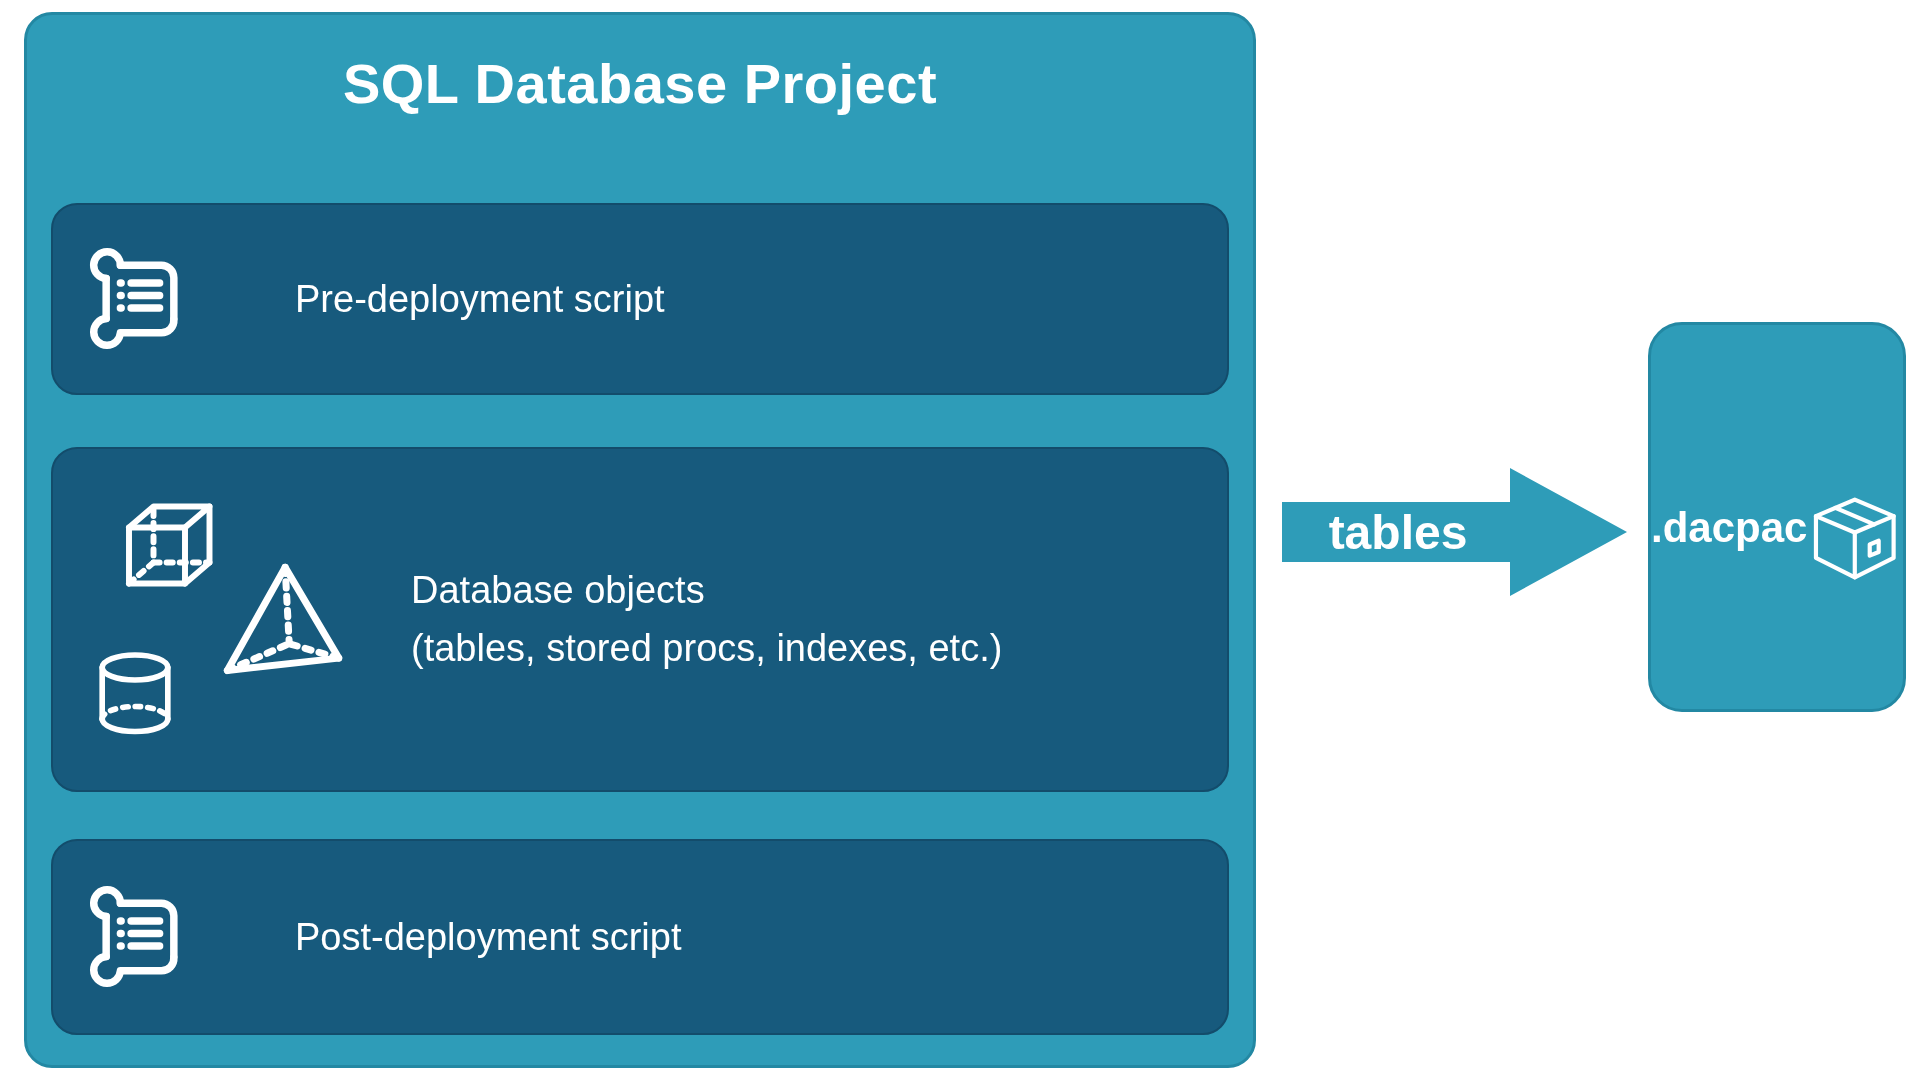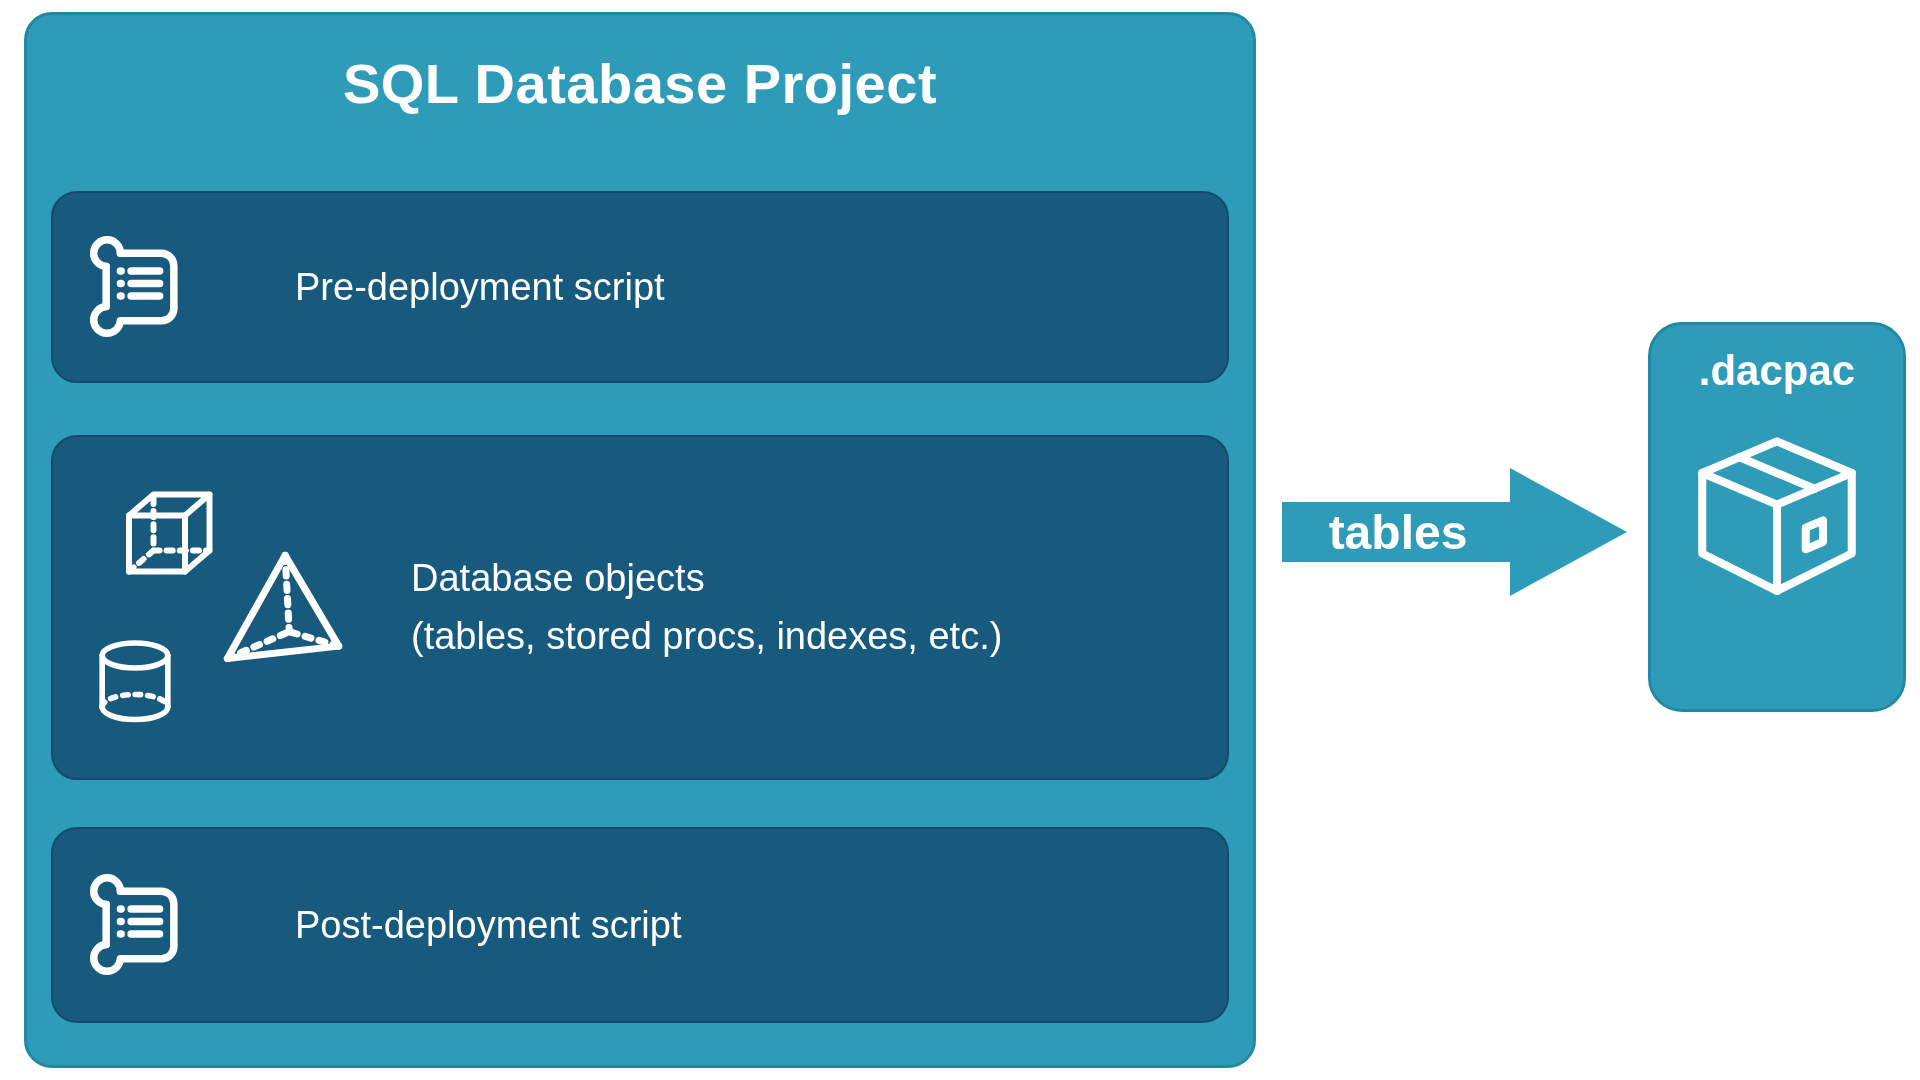--- a/index.html
+++ b/index.html
@@ -39,20 +39,21 @@
   }
   .inner-box {
     position: absolute;
     left: 24px;
     width: 1178px;
     background: var(--inner_box, #175A7D);
     border: 2px solid var(--inner_border, #124A68);
     border-radius: 26px;
     box-sizing: border-box;
     color: var(--text, #fff);
+    margin-top: 12px;
   }
   .box-pre   { top: 176px; height: 192px; }
   .box-objects { top: 420px; height: 345px; }
   .box-post  { top: 812px; height: 196px; }
 
   .script-row {
     display: flex;
     align-items: center;
     height: 100%;
     padding-left: 30px;
@@ -109,21 +110,21 @@
     position: absolute;
     left: 1648px;
     top: 322px;
     width: 258px;
     height: 390px;
     background: var(--container, #2E9CB8);
     border: 3px solid var(--container_border, #2388A3);
     border-radius: 34px;
     box-sizing: border-box;
     display: flex;
-    flex-direction: column;
+    flex-direction: row;
     align-items: center;
     padding-top: 22px;
     color: var(--text, #fff);
   }
   .dacpac-label {
     font-size: 42px;
     font-weight: 700;
   }
   .icon-package {
     width: 184px;

